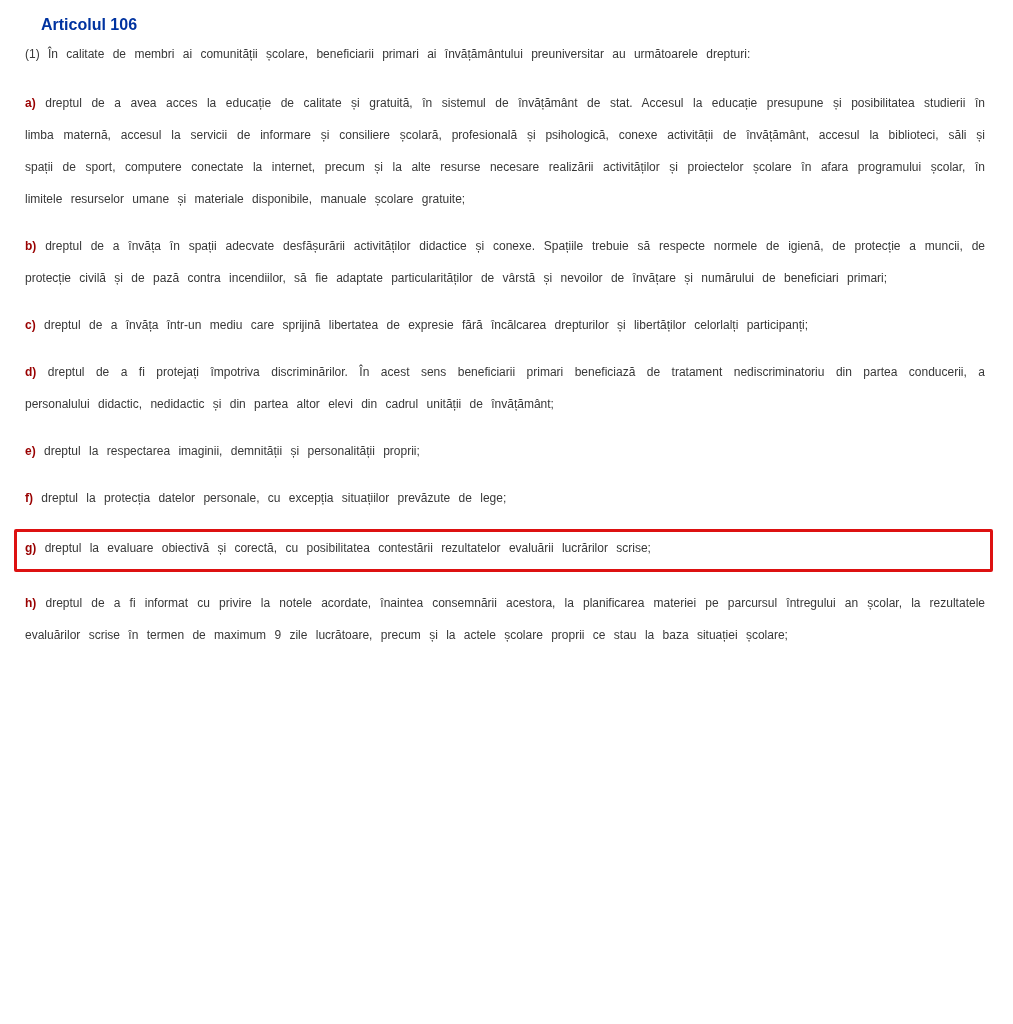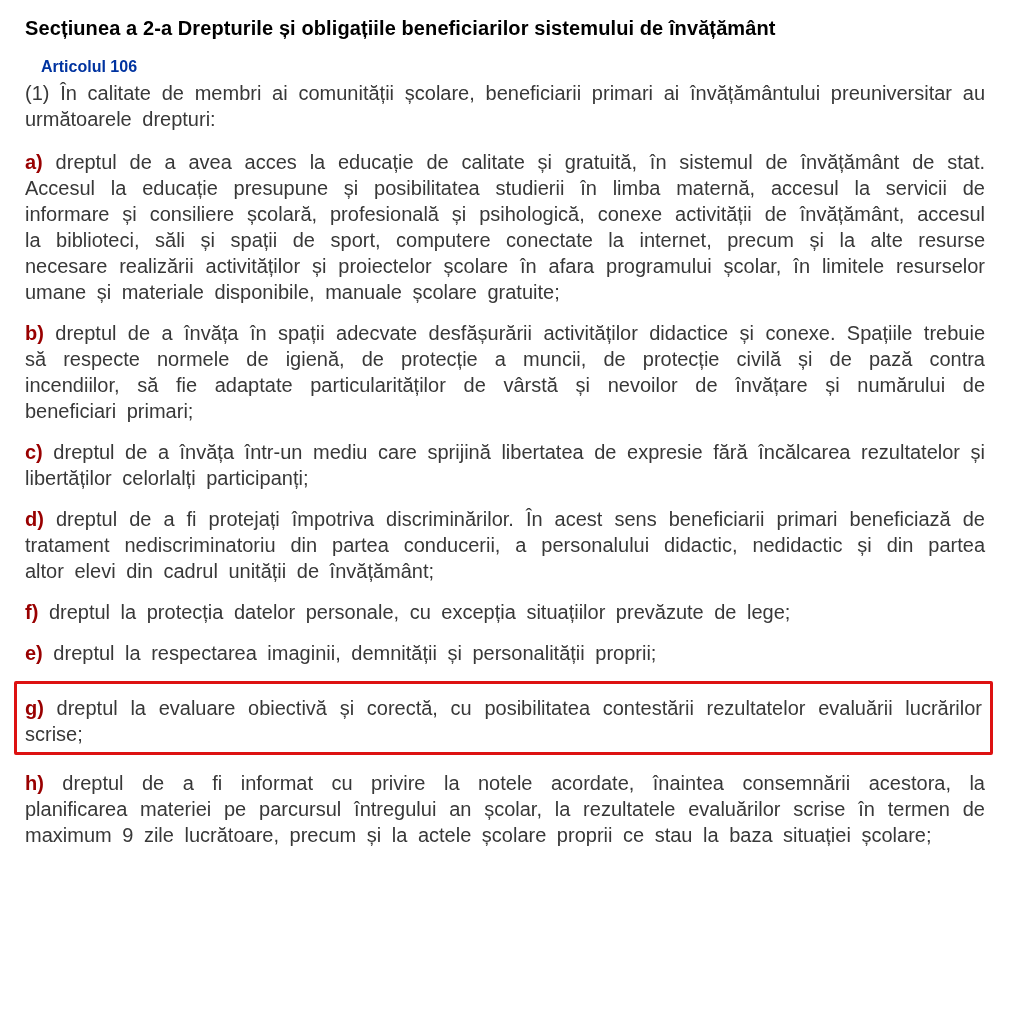--- a/index.html
+++ b/index.html
@@ -34,54 +34,53 @@
   .article-link{
     display:inline-block;
     font-size:16px;
     font-weight:bold;
     color:var(--article_link);
     margin:0 0 4px 16px;
     text-decoration:none;
     cursor:pointer;
   }
   .para{
-    font-size:20px;
-    line-height:26px;
+    font-size:12px;
+    line-height:32px;
     text-align:justify;
     word-spacing:5px;
     margin:0 0 15px 0;
   }
   .intro{
     margin-bottom:17px;
   }
   .item .label{
     font-weight:bold;
     color:var(--item_label);
   }
   .item.highlighted{
     border:3px solid var(--highlight_box);
     border-radius:2px;
-    padding:11px 8px 5px 8px;
+    padding:0 8px 5px 8px;
     margin-left:-11px;
     margin-right:-8px;
   }
 </style>
 </head>
 <body>
 
 <div class="page">
-  <h1 class="section-title">Secțiunea a 2-a Drepturile și obligațiile beneficiarilor sistemului de învățământ</h1>
 
   <a class="article-link">Articolul 106</a>
 
   <p class="para intro">(1) În calitate de membri ai comunității școlare, beneficiarii primari ai învățământului preuniversitar au următoarele drepturi:</p>
 
   <div id="rights-list">
       <p class="para item"><span class="label">a)</span> <span class="text">dreptul de a avea acces la educație de calitate și gratuită, în sistemul de învățământ de stat. Accesul la educație presupune și posibilitatea studierii în limba maternă, accesul la servicii de informare și consiliere școlară, profesională și psihologică, conexe activității de învățământ, accesul la biblioteci, săli și spații de sport, computere conectate la internet, precum și la alte resurse necesare realizării activităților și proiectelor școlare în afara programului școlar, în limitele resurselor umane și materiale disponibile, manuale școlare gratuite;</span></p>
       <p class="para item"><span class="label">b)</span> <span class="text">dreptul de a învăța în spații adecvate desfășurării activităților didactice și conexe. Spațiile trebuie să respecte normele de igienă, de protecție a muncii, de protecție civilă și de pază contra incendiilor, să fie adaptate particularităților de vârstă și nevoilor de învățare și numărului de beneficiari primari;</span></p>
-      <p class="para item"><span class="label">c)</span> <span class="text">dreptul de a învăța într-un mediu care sprijină libertatea de expresie fără încălcarea rezultatelor și libertăților celorlalți participanți;</span></p>
+      <p class="para item"><span class="label">c)</span> <span class="text">dreptul de a învăța într-un mediu care sprijină libertatea de expresie fără încălcarea drepturilor și libertăților celorlalți participanți;</span></p>
       <p class="para item"><span class="label">d)</span> <span class="text">dreptul de a fi protejați împotriva discriminărilor. În acest sens beneficiarii primari beneficiază de tratament nediscriminatoriu din partea conducerii, a personalului didactic, nedidactic și din partea altor elevi din cadrul unității de învățământ;</span></p>
+      <p class="para item"><span class="label">e)</span> <span class="text">dreptul la respectarea imaginii, demnității și personalității proprii;</span></p>
       <p class="para item"><span class="label">f)</span> <span class="text">dreptul la protecția datelor personale, cu excepția situațiilor prevăzute de lege;</span></p>
-      <p class="para item"><span class="label">e)</span> <span class="text">dreptul la respectarea imaginii, demnității și personalității proprii;</span></p>
       <p class="para item highlighted"><span class="label">g)</span> <span class="text">dreptul la evaluare obiectivă și corectă, cu posibilitatea contestării rezultatelor evaluării lucrărilor scrise;</span></p>
       <p class="para item"><span class="label">h)</span> <span class="text">dreptul de a fi informat cu privire la notele acordate, înaintea consemnării acestora, la planificarea materiei pe parcursul întregului an școlar, la rezultatele evaluărilor scrise în termen de maximum 9 zile lucrătoare, precum și la actele școlare proprii ce stau la baza situației școlare;</span></p>
     </div>
 </div>
 
 </body></html>

